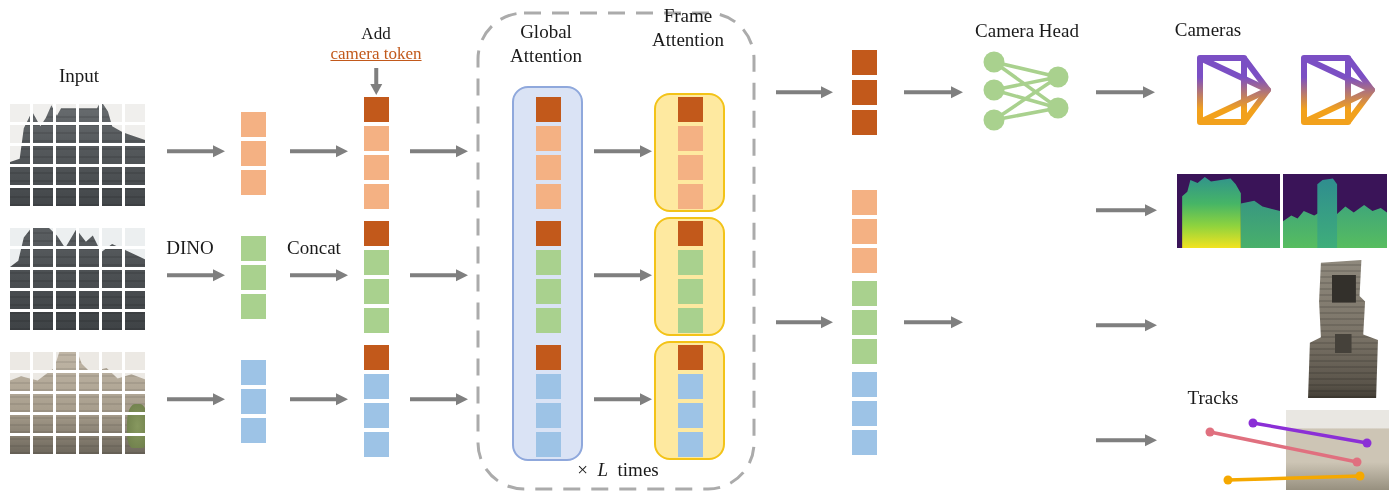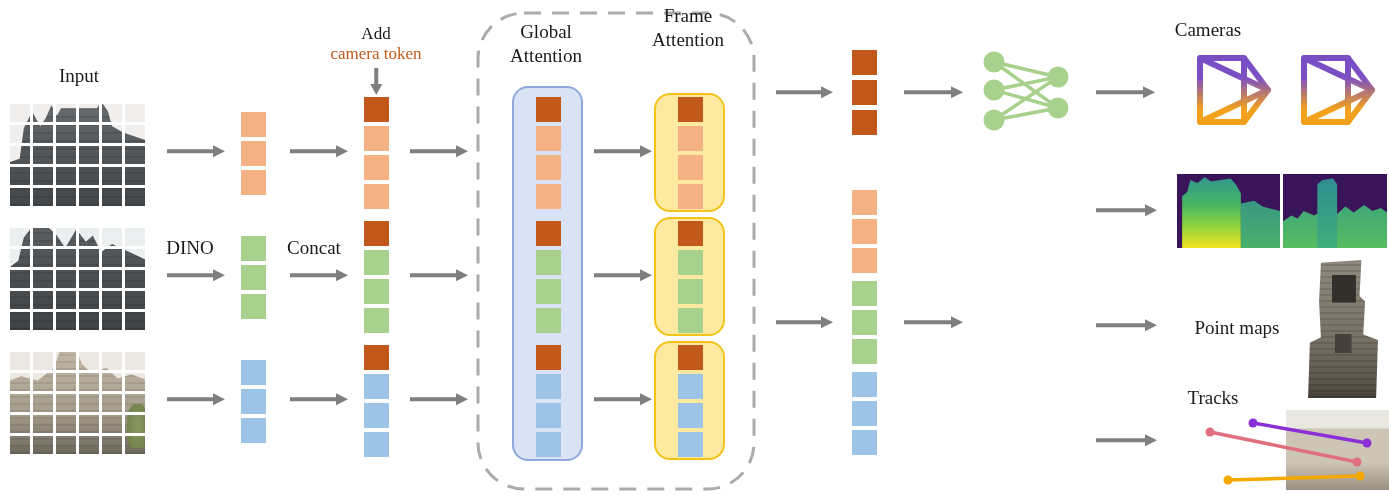--- a/index.html
+++ b/index.html
@@ -2,21 +2,21 @@
 <html style="--camera-token: #C2591B; --patch-orange: #F4B183; --patch-green: #A9D18E; --patch-blue: #9DC3E6; --global-box-fill: #DAE3F5; --global-box-border: #8FA8DC; --frame-box-fill: #FEE9A0; --frame-box-border: #F3C318; --dpt-fill: #C6E0B4; --dpt-border: #538135; --mlp-green: #A9D18E; --arrow: #7F7F7F; --dashed-border: #ABABAB; --camera-token-label: #C2591B; --frustum-purple: #7B4FC4; --frustum-orange: #F2A11C; --track-purple: #8B2FD6; --track-pink: #E0707F; --track-orange: #F5A800;"><head>
 <meta charset="utf-8">
 <style>
   html,body{margin:0;padding:0;background:#ffffff;}
   #canvas{
     position:relative;width:1389px;height:495px;background:#ffffff;overflow:hidden;
     font-family:"Liberation Serif","DejaVu Serif",serif;color:#1a1a1a;
   }
   .lbl{position:absolute;text-align:center;font-size:19px;line-height:24px;white-space:nowrap;}
   .lbl.small{font-size:17px;line-height:20px;}
-  .orangetxt{color:var(--camera-token-label,#C2591B);}
+  .orangetxt{color:var(--camera-token-label,#C2591B);text-decoration:underline;}
   .ital{font-style:italic;}
 
   
   .arrow{position:absolute;height:3.5px;background:var(--arrow,#7f7f7f);transform:translateY(-50%);}
   .arrow::after{content:"";position:absolute;right:-11px;top:50%;transform:translateY(-50%);
     border-left:12px solid var(--arrow,#7f7f7f);border-top:6.5px solid transparent;border-bottom:6.5px solid transparent;}
   .arrow-down{position:absolute;width:3.5px;background:var(--arrow,#7f7f7f);transform:translateX(-50%);}
   .arrow-down::after{content:"";position:absolute;bottom:-10px;left:50%;transform:translateX(-50%);
     border-top:11px solid var(--arrow,#7f7f7f);border-left:6.5px solid transparent;border-right:6.5px solid transparent;}
 
@@ -219,20 +219,25 @@
       <div class="tok" style="background: var(--patch-green);"></div>
       <div class="tok" style="background: var(--patch-green);"></div>
     </div>
   <div class="tokcol" style="left:678px;top:345px;">
       <div class="tok" style="background: var(--camera-token);"></div>
       <div class="tok" style="background: var(--patch-blue);"></div>
       <div class="tok" style="background: var(--patch-blue);"></div>
       <div class="tok" style="background: var(--patch-blue);"></div>
     </div>
 
+  <div class="lbl" style="left:540px;top:458px;width:156px;">
+    <span>×</span>&nbsp;
+    <span class="ital">L</span>&nbsp;
+    <span>times</span>
+  </div>
 
   <div class="arrow" style="left:776px;top:92px;width:46px;"></div>
   <div class="arrow" style="left:776px;top:322px;width:46px;"></div>
 
   <div class="tokcol gap5" style="left:852px;top:50px;">
       <div class="tok" style="background: var(--camera-token);"></div>
       <div class="tok" style="background: var(--camera-token);"></div>
       <div class="tok" style="background: var(--camera-token);"></div>
     </div>
   <div class="tokcol" style="left:852px;top:190px;">
@@ -247,20 +252,21 @@
     </div>
   <div class="tokcol" style="left:852px;top:372px;">
       <div class="tok" style="background: var(--patch-blue);"></div>
       <div class="tok" style="background: var(--patch-blue);"></div>
       <div class="tok" style="background: var(--patch-blue);"></div>
     </div>
 
   <div class="arrow" style="left:904px;top:92px;width:48px;"></div>
   <div class="arrow" style="left:904px;top:322px;width:48px;"></div>
 
+  <div class="lbl" style="left:952px;top:19px;width:150px;">Camera Head</div>
   <svg width="100" height="95" viewBox="0 0 100 95" style="position:absolute;left:977px;top:44px;">
     <g stroke="#A9D18E" stroke-width="3.5">
       <line x1="17" y1="18" x2="81" y2="33"></line>
         <line x1="17" y1="18" x2="81" y2="64"></line>
       <line x1="17" y1="46" x2="81" y2="33"></line>
         <line x1="17" y1="46" x2="81" y2="64"></line>
       <line x1="17" y1="76" x2="81" y2="33"></line>
         <line x1="17" y1="76" x2="81" y2="64"></line>
     </g>
     <g fill="#A9D18E">
@@ -308,21 +314,20 @@
 
   <div class="depth d1" style="left:1177px;top:174px;width:103px;height:74px;">
     <div class="shape main"></div>
     <div class="shape side"></div>
   </div>
   <div class="depth d2" style="left:1283px;top:174px;width:104px;height:74px;">
     <div class="shape side"></div>
     <div class="shape main"></div>
   </div>
 
-  <div class="lbl" style="left:1167px;top:316px;width:140px;">Point maps</div>
   <div class="pcloud" style="left:1297px;top:260px;width:92px;height:138px;">
     <div class="tower"></div>
   </div>
 
   <div class="lbl" style="left:1153px;top:386px;width:120px;">Tracks</div>
   <div class="tracks" style="left:1188px;top:410px;width:201px;height:80px;">
     <div class="tleft"></div>
     <div class="tright"></div>
     <svg width="201" height="80" viewBox="0 0 201 80">
       <g stroke-width="3.5" fill="none">

